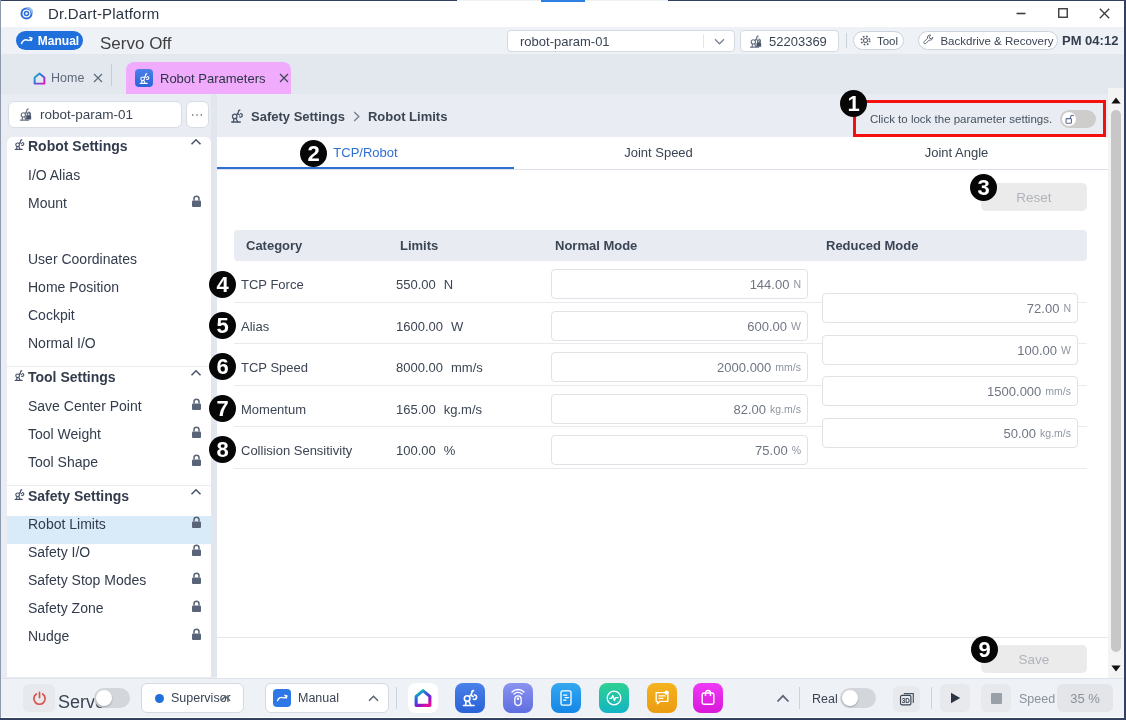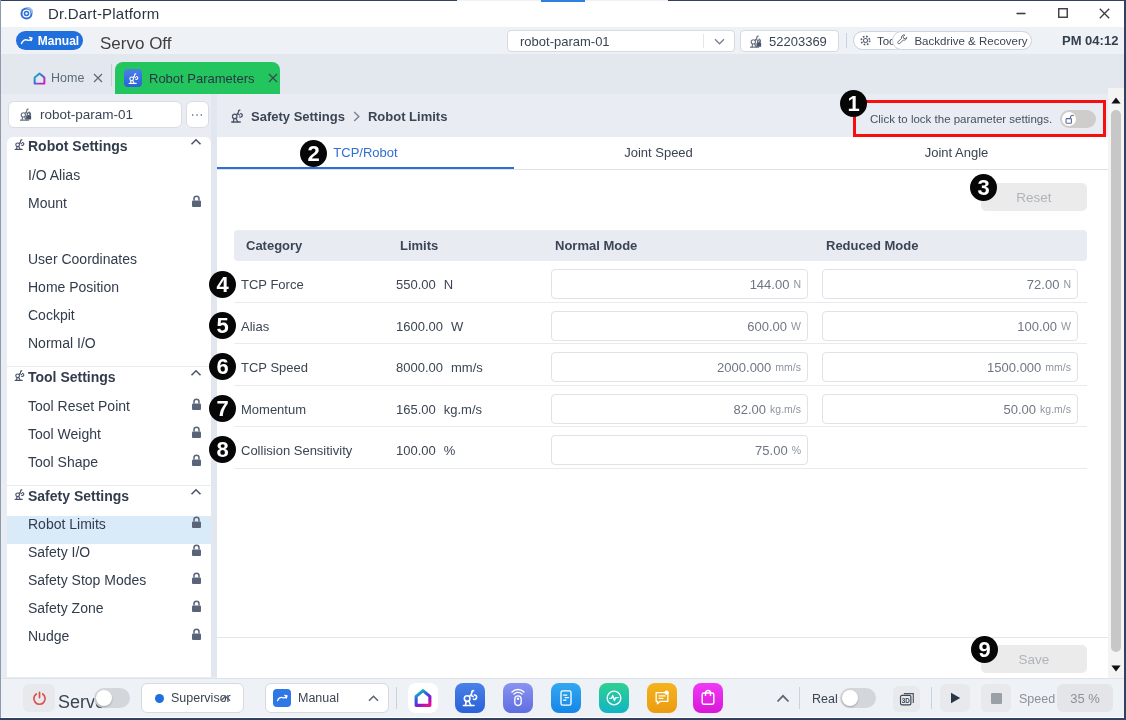--- a/index.html
+++ b/index.html
@@ -28,21 +28,21 @@
 #servo-off { left:100px; top:34px; font-size:17px; color:#404040; font-weight:500; }
 #dd-param { left:507px; top:30px; width:228px; height:22px; background:#fff; border:1px solid #d5dae1; border-radius:4px; font-size:13px; color:#3a4554; }
 #serialbox { left:740px; top:30px; width:99px; height:22px; background:#fff; border:1px solid #d5dae1; border-radius:4px; font-size:13px; color:#3a4554; }
 .tbtn { top:31px; height:19px; background:#fff; border:1px solid #ccd3dc; border-radius:10px; font-size:11.5px; color:#3b4554; display:flex; align-items:center; justify-content:center; gap:5px; }
 #time { left:1062px; top:33px; font-size:13px; color:#333f4e; font-weight:bold; }
 
 
 #tabbar { left:1px; top:54px; width:1123px; height:40px; background:#e3e8ef; }
 #tab-home { left:20px; top:62px; width:90px; height:32px; display:flex; align-items:center; }
 #tab-sep { left:111px; top:64px; width:1px; height:22px; background:#c6cdd8; }
-#tab-active { left:115px; top:62px; width:165px; height:32px; background:#22c55e; border-radius:8px 8px 0 0; display:flex; align-items:center; white-space:nowrap; }
+#tab-active { left:126px; top:62px; width:165px; height:32px; background:#f0abfc; border-radius:8px 8px 0 0; display:flex; align-items:center; white-space:nowrap; }
 
 
 #contentbg { left:1px; top:94px; width:1123px; height:584px; background:#e9edf3; }
 #main-white { left:217px; top:137px; width:891px; height:541px; background:#fff; }
 
 
 #side-input { left:8px; top:101px; width:174px; height:27px; background:#fff; border:1px solid #d8dde4; border-radius:6px; display:flex; align-items:center; font-size:13.5px; color:#3b4553; }
 #side-more { left:186px; top:101px; width:23px; height:27px; background:#fff; border:1px solid #d8dde4; border-radius:6px; display:flex; align-items:center; justify-content:center; color:#6a7484; font-size:13px; letter-spacing:1px; }
 #sidepanel { left:7px; top:137px; width:204px; height:540px; background:#fff; border-radius:6px 6px 0 0; }
 #side-divider-strip { left:211px; top:94px; width:6px; height:583px; background:#e2e6ee; }
@@ -74,21 +74,21 @@
 
 
 #thead { left:234px; top:230px; width:853px; height:31px; background:#e8ebf2; border-radius:4px; display:flex; align-items:center; font-size:13px; color:#3b4553; font-weight:bold; }
 .trow { position:absolute; left:234px; width:853px; border-bottom:1px solid #e8eaee; font-size:13px; color:#3b4553; }
 .tlabel { position:absolute; left:7px; }
 .tlim { position:absolute; left:162px; }
 .tlim .unit { margin-left:8px; }
 .tinput { position:absolute; top:8px; padding-right:6px; height:30px; background:#fff; border:1px solid #dfe2e7; border-radius:4px; display:flex; align-items:center; justify-content:flex-end; font-size:13px; color:#6f7683; }
 .tinput .unit { font-size:10.5px; color:#8e95a0; margin-left:4px; }
 .tin-normal { left:317px; width:257px; }
-.tin-reduced { left:588px; width:256px; }
+.tin-reduced { left:588px; width:256px;margin-top:24px; }
 
 #save-sep { left:217px; top:637px; width:891px; height:1px; background:#e4e7ea; }
 
 
 #scrollbar { left:1108px; top:88px; width:16px; height:590px; background:#f4f4f5; }
 #scroll-thumb { left:1111px; top:110px; width:10px; height:542px; background:#c7c7c8; border-radius:5px; }
 
 
 #bottombar { left:1px; top:678px; width:1123px; height:39px; background:#eef1f5; border-top:1px solid #dfe3e9; }
 .bbtn { position:absolute; background:#e7e9ec; border-radius:6px; display:flex; align-items:center; justify-content:center; }
@@ -167,21 +167,21 @@
 <div class="abs" style="left:846px;top:33px;width:1px;height:15px;background:#ccd2da;"></div>
 <div class="abs tbtn" id="btn-tool" style="left:853px;width:51px;">
   <svg width="13" height="13" viewBox="0 0 20 20">
       <g fill="none" stroke="#5a6472">
         <circle cx="10" cy="10" r="3.1" stroke-width="1.6"></circle>
         <circle cx="10" cy="10" r="6.4" stroke-width="2.6" stroke-dasharray="2.6 2.45"></circle>
       </g>
     </svg>
   <span>Tool</span>
 </div>
-<div class="abs tbtn" id="btn-backdrive" style="left:892px;width:140px;">
+<div class="abs tbtn" id="btn-backdrive" style="left:918px;width:140px;">
   <svg width="13" height="13" viewBox="0 0 20 20">
       <path d="M16.5 5.5 a4 4 0 0 1 -5.3 3.8 L6 14.5 a1.9 1.9 0 0 1 -2.7 -2.7 L8.5 6.6 a4 4 0 0 1 5 -5 L11 4.1 l0.8 2.4 2.4 0.8 2.3 -2.3 z" fill="none" stroke="#5a6472" stroke-width="1.5" stroke-linejoin="round"></path>
     </svg>
   <span>Backdrive &amp; Recovery</span>
 </div>
 <div class="abs" id="time">PM 04:12</div>
 
 <div class="abs" id="tabbar"></div>
 <div class="abs" id="tab-home">
   <svg style="margin-left:12px;" width="15" height="15" viewBox="0 0 20 20">
@@ -294,21 +294,21 @@
           <path d="M13.6 9 L15.8 10.4"></path>
           <path d="M17.3 8.3 A2.7 2.7 0 1 1 16 13.4"></path>
         </g>
       </svg>
     <span class="txt">Tool Settings</span>
     <svg class="mchev" width="12" height="8" viewBox="0 0 12 8">
         <path d="M1.5 6.2 L6 1.8 L10.5 6.2" fill="none" stroke="#4a5568" stroke-width="1.6"></path>
       </svg>
   </div>
   <div class="mitem" style="top:261px;">
-      <span class="txt">Tool Reset Point</span>
+      <span class="txt">Save Center Point</span>
       <svg class="mlock" width="11" height="13" viewBox="0 0 11 13">
         <rect x="1" y="5.5" width="9" height="6.5" rx="1" fill="#5a6478"></rect>
         <path d="M3 5.5 V3.8 a2.5 2.5 0 0 1 5 0 V5.5" fill="none" stroke="#5a6478" stroke-width="1.5"></path>
       </svg>
     </div>
   <div class="mitem" style="top:289px;">
       <span class="txt">Tool Weight</span>
       <svg class="mlock" width="11" height="13" viewBox="0 0 11 13">
         <rect x="1" y="5.5" width="9" height="6.5" rx="1" fill="#5a6478"></rect>
         <path d="M3 5.5 V3.8 a2.5 2.5 0 0 1 5 0 V5.5" fill="none" stroke="#5a6478" stroke-width="1.5"></path>

